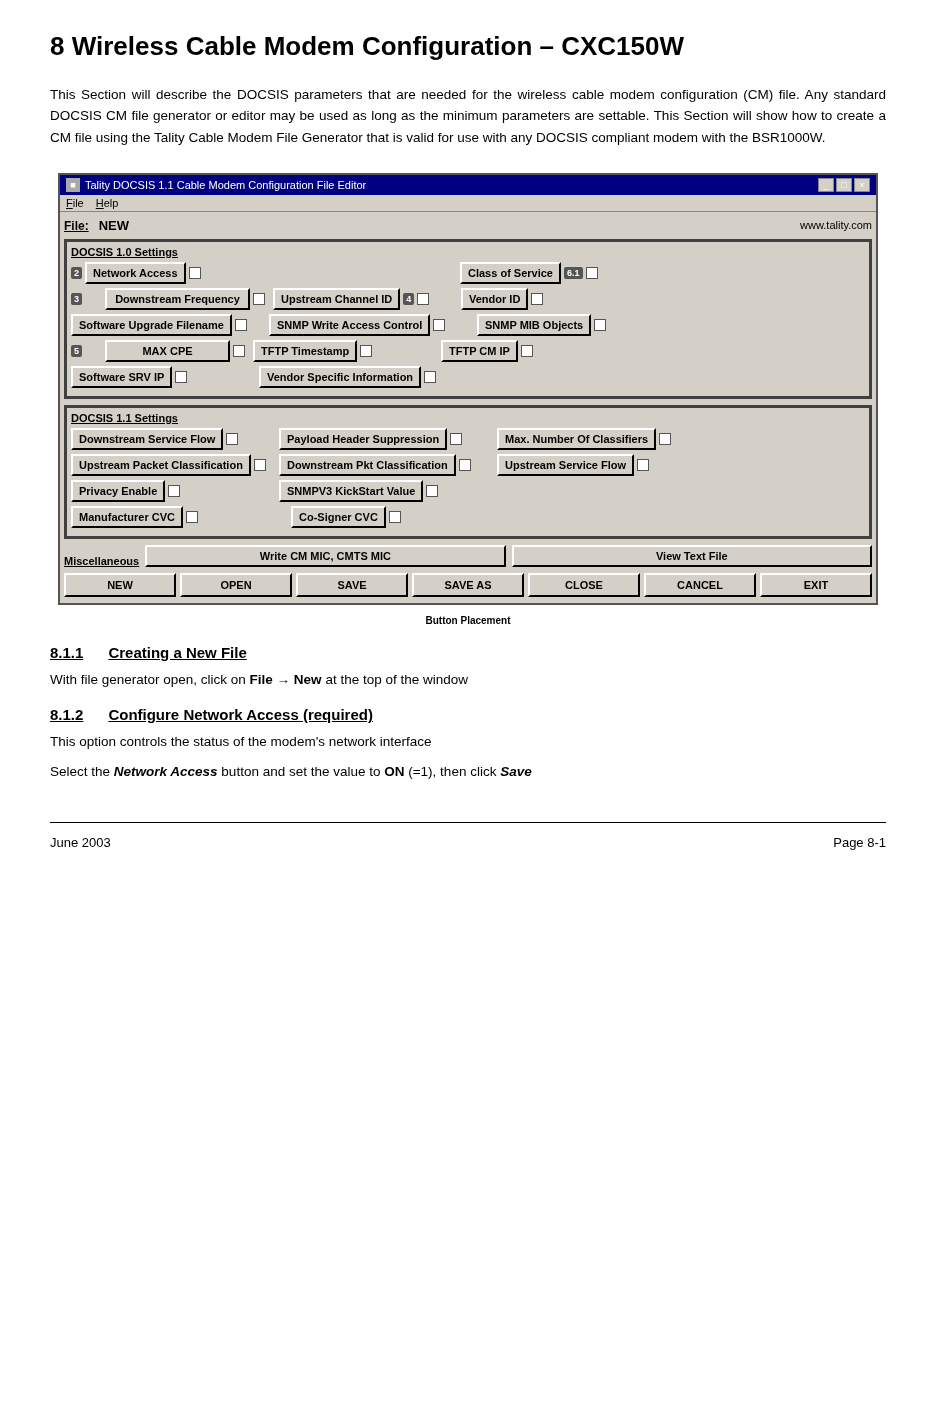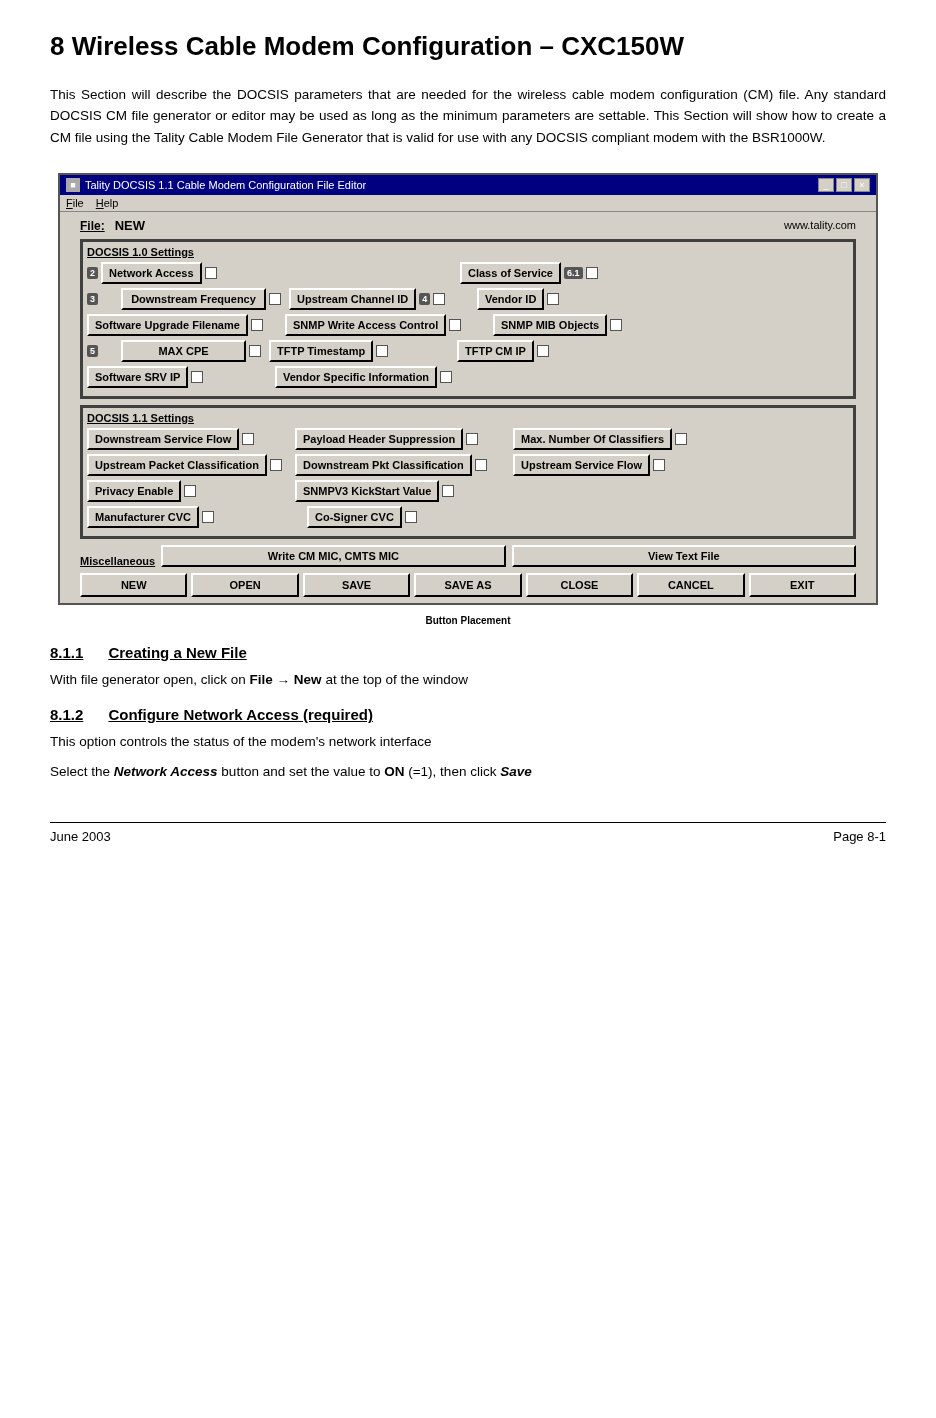--- a/index.html
+++ b/index.html
@@ -75,21 +75,21 @@
       padding: 2px 6px;
       display: flex;
       gap: 12px;
       font-size: 11px;
       border-bottom: 1px solid #888;
     }
     .dialog-menubar span {
       cursor: pointer;
     }
     .dialog-body {
-      padding: 6px 20px;
+      padding: 6px 4px;
       background: #d4d0c8;
     }
     .file-row {
       display: flex;
       justify-content: space-between;
       align-items: center;
       margin-bottom: 6px;
       font-size: 12px;
     }
     .file-row .file-label { font-weight: bold; text-decoration: underline; }
@@ -203,21 +203,21 @@
     }
     .body-text b { font-weight: bold; }
     .body-text i { font-style: italic; }
     
     .page-footer {
       display: flex;
       justify-content: space-between;
       margin-top: 40px;
       font-size: 13px;
       border-top: 1px solid #000;
-      padding-top: 6px;
+      padding-top: 12px;
     }
   </style>
 </head>
 <body>
 
 <h1 class="page-title">
   <span>8</span>&nbsp;<span>Wireless Cable Modem Configuration –
    CXC150W</span>
 </h1>
 

